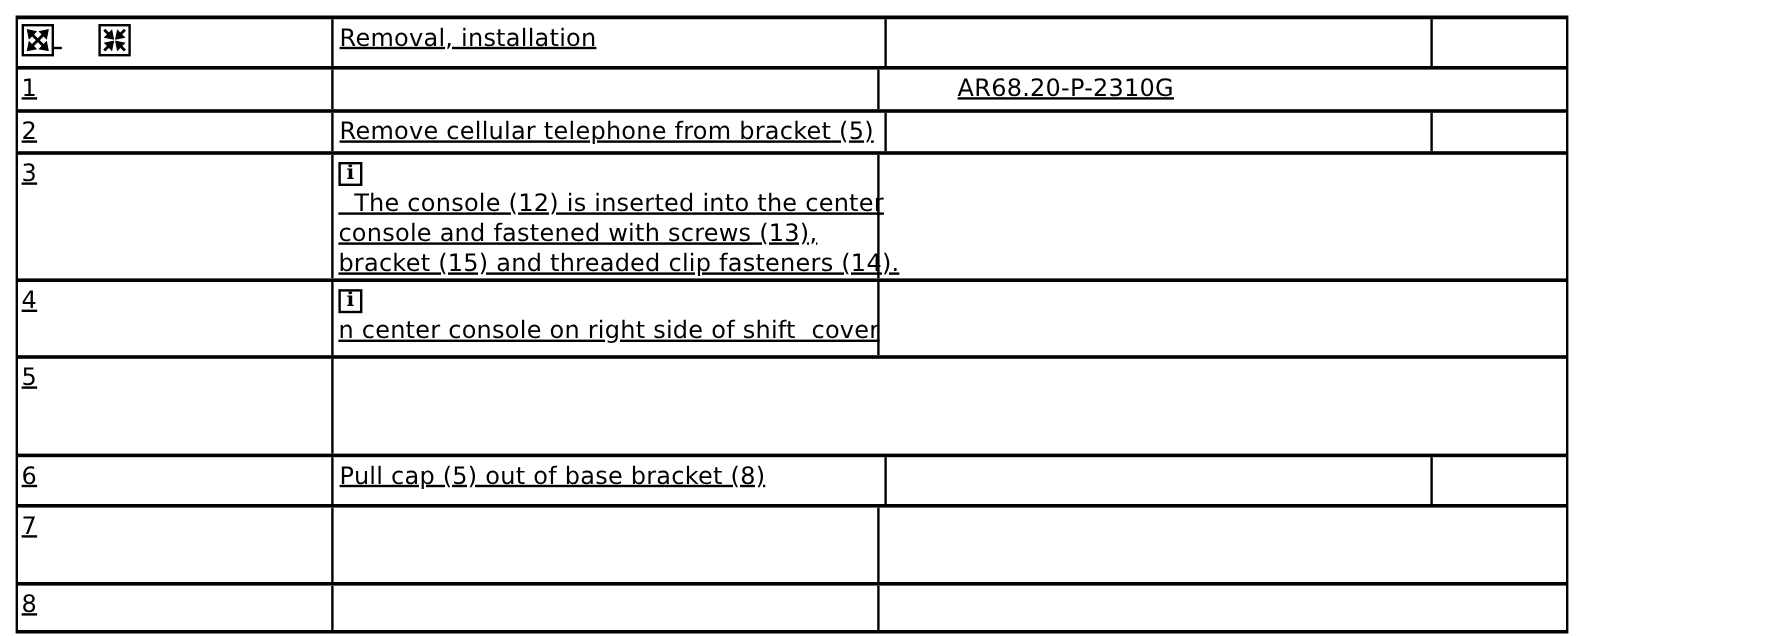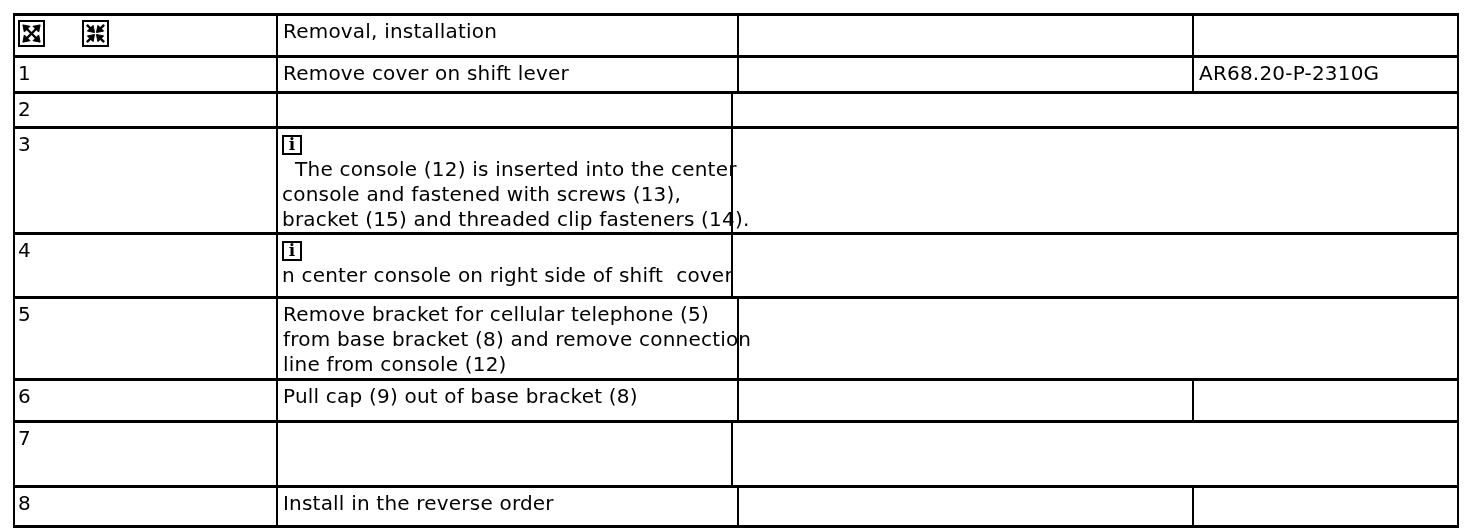--- a/index.html
+++ b/index.html
@@ -8,47 +8,48 @@
     width: 1472px;
     height: 530px;
     background: #ffffff;
     font-family: "DejaVu Sans", "Liberation Sans", sans-serif;
     color: #000000;
   }
   .proc-table {
     position: absolute;
     left: 13px;
     top: 13px;
-    width: 1446px;
+    width: 1294px;
     border: 3px solid #000;
     border-left-width: 2px;
     border-right-width: 2px;
     box-sizing: border-box;
     background: #fff;
+    text-decoration: underline;
   }
   .row {
     display: flex;
     border-bottom: 3px solid #000;
     box-sizing: border-box;
     align-items: stretch;
   }
   .row:last-child { border-bottom: none; }
   .cell {
     box-sizing: border-box;
     flex: 0 0 auto;
     font-size: 20px;
     line-height: 25px;
     letter-spacing: 0.2px;
     overflow: visible;
     position: relative;
   }
   .c1 { width: 263px; border-right: 2px solid #000; padding: 3px 2px 0 3px; }
   .c2 { width: 461px; border-right: 2px solid #000; padding: 3px 2px 0 5px; }
   .c3 { width: 455px; border-right: 2px solid #000; padding: 3px 2px 0 4px; }
-  .c4 { width: 263px; padding: 3px 2px 0 5px; }
+  .c4 { width: 263px; padding: 3px 2px 0 17px; margin-left: 48px; }
   .txt { white-space: pre; }
   .sym-box {
     display: inline-block;
     width: 27px;
     height: 27px;
     border: 2px solid #000;
     box-sizing: border-box;
     background: #fff;
     vertical-align: top;
     margin-top: 1px;
@@ -108,32 +109,32 @@
       <span class="txt">Removal, installation</span>
     </div>
     <div class="cell c3"></div>
     <div class="cell c4"></div>
   </div>
 
   <div class="row" style="min-height:36px">
     <div class="cell c1">
       <span class="txt">1</span>
     </div>
-    <div class="cell c2">
-      <span class="txt">Remove cover on shift lever</span>
-    </div>
     <div class="cell c3"></div>
     <div class="cell c4">
       <span class="txt">AR68.20-P-2310G</span>
     </div>
   </div>
 
   <div class="row" style="min-height:35px">
     <div class="cell c1">
       <span class="txt">2</span>
+    </div>
+    <div class="cell c2">
+      <span class="txt">Remove cellular telephone from bracket (5)</span>
     </div>
     <div class="cell c3"></div>
     <div class="cell c4"></div>
   </div>
 
   <div class="row" style="min-height:93px">
     <div class="cell c1">
       <span class="txt">3</span>
     </div>
     <div class="cell c3">
@@ -151,51 +152,43 @@
     <div class="cell c3">
       <span class="info-icon">i</span><span class="txt">n center console on right side of shift  cover</span>
     </div>
     <div class="cell c4"></div>
   </div>
 
   <div class="row" style="min-height:82px">
     <div class="cell c1">
       <span class="txt">5</span>
     </div>
-    <div class="cell c2">
-      <span class="txt">Remove bracket for cellular telephone (5)
-from base bracket (8) and remove connection
-line from console (12)</span>
-    </div>
     <div class="cell c4"></div>
   </div>
 
   <div class="row" style="min-height:42px">
     <div class="cell c1">
       <span class="txt">6</span>
     </div>
     <div class="cell c2">
-      <span class="txt">Pull cap (9) out of base bracket (8)</span>
+      <span class="txt">Pull cap (5) out of base bracket (8)</span>
     </div>
     <div class="cell c3"></div>
     <div class="cell c4"></div>
   </div>
 
   <div class="row" style="min-height:65px">
     <div class="cell c1">
       <span class="txt">7</span>
     </div>
     <div class="cell c3"></div>
     <div class="cell c4"></div>
   </div>
 
   <div class="row" style="min-height:37px">
     <div class="cell c1">
       <span class="txt">8</span>
     </div>
-    <div class="cell c2">
-      <span class="txt">Install in the reverse order</span>
-    </div>
     <div class="cell c3"></div>
     <div class="cell c4"></div>
   </div>
 
 </div>
 
 </body></html>

